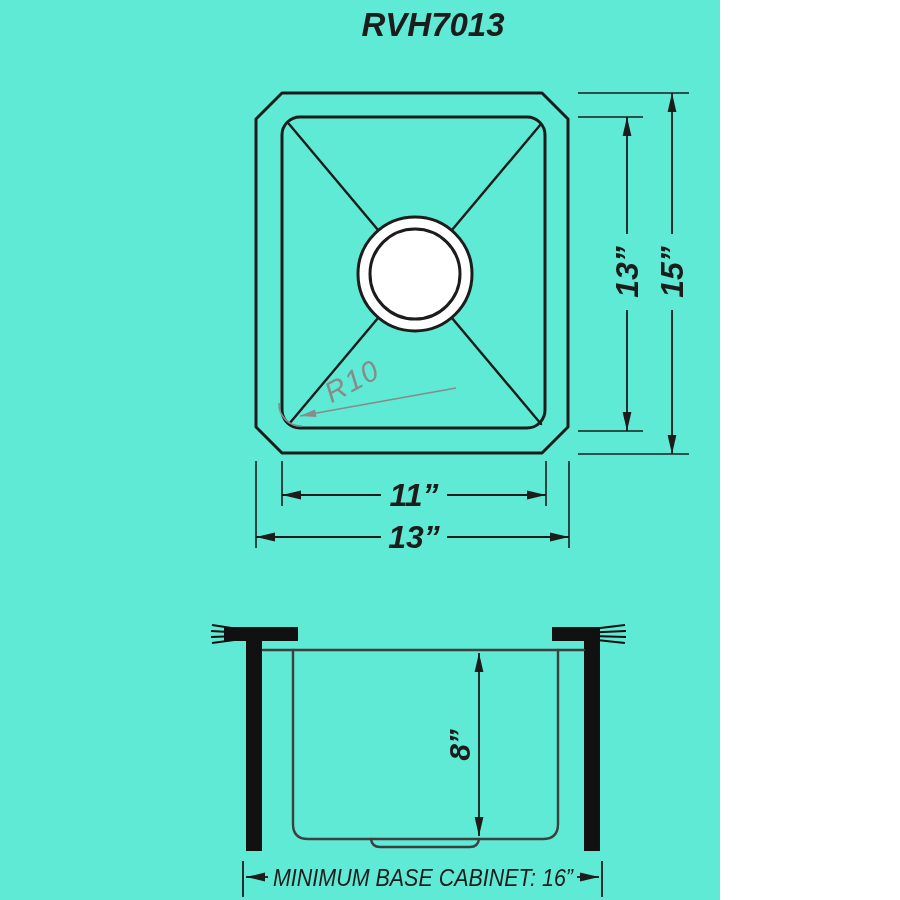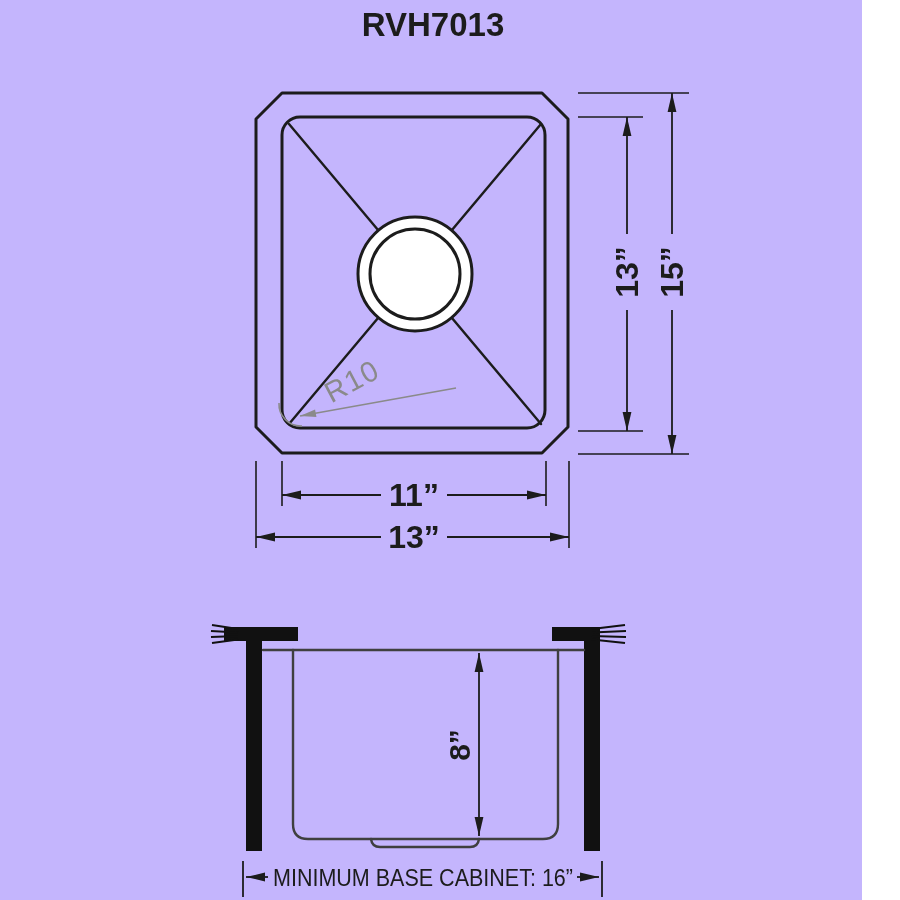--- a/index.html
+++ b/index.html
@@ -1,18 +1,18 @@
 <!DOCTYPE html>
 <html><head>
 <meta charset="utf-8">
 <style>
   html,body { margin:0; padding:0; background:#ffffff; }
   .canvas {
-    width:862px; height:900px; background:#c4b5fd; position:relative;
-    font-family:"Liberation Sans", sans-serif; overflow:hidden;
+    width:720px; height:900px; background:#5eead4; position:relative;
+    font-family:"Liberation Sans", sans-serif; overflow:hidden;font-style:italic;
   }
   svg { display:block; }
   text { font-family:"Liberation Sans", sans-serif; fill:#1c1c1c; }
   .title-t { font-size:33px; font-weight:bold; }
   .dim-t   { font-size:32px; font-weight:bold; }
   .dim-t8  { font-size:30px; font-weight:bold; }
   .cab-t   { font-size:24px; }
   .anno-t  { font-size:29px; fill:#8a8a8a; letter-spacing:1.5px; }
   .s3   { fill:none; stroke:#1c1c1c; stroke-width:3;   stroke-linejoin:round; stroke-linecap:round; }
   .s24  { fill:none; stroke:#1c1c1c; stroke-width:2.4; stroke-linecap:round; }

